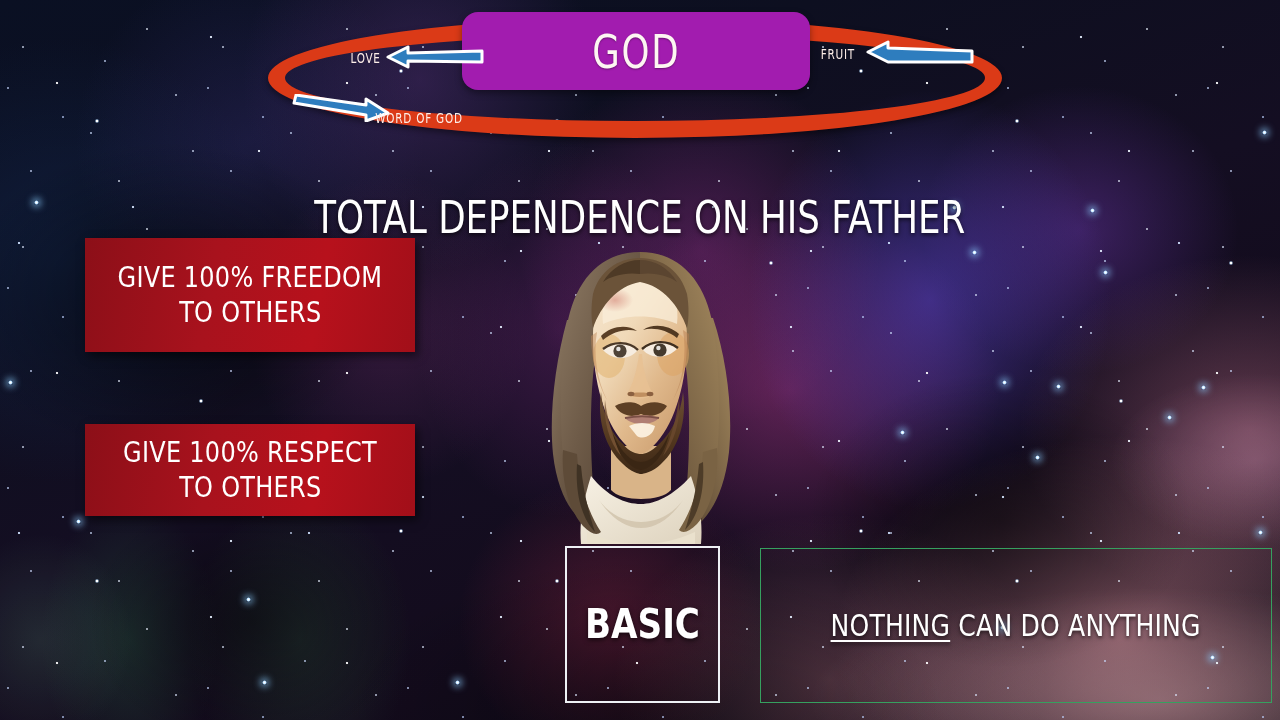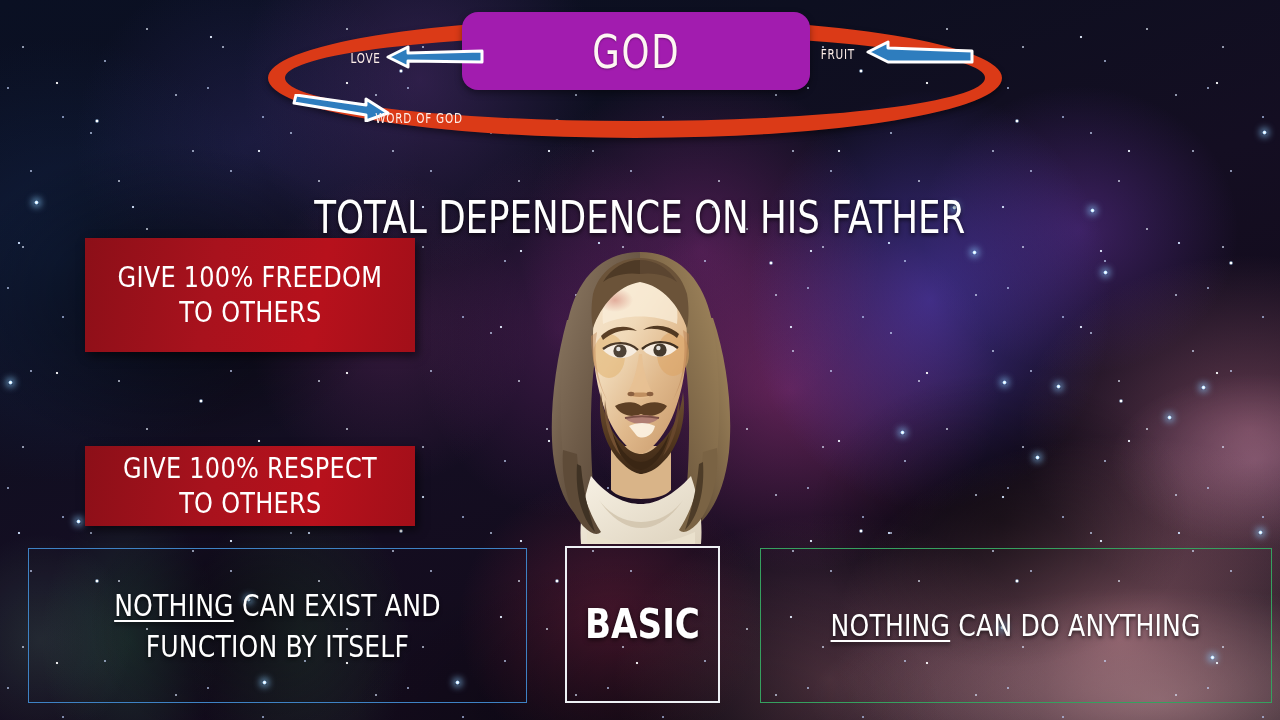--- a/index.html
+++ b/index.html
@@ -139,21 +139,21 @@
     position:absolute;
     background:linear-gradient(100deg,#8C0F18 0%,#A8121D 38%,#B7111C 70%,#A20F19 100%);
     box-shadow:3px 4px 9px rgba(0,0,0,.55);
     display:flex; flex-direction:column; align-items:center; justify-content:center;
     color:#ffffff; text-align:center;
     font-family:"Liberation Sans Narrow","DejaVu Sans Condensed","Liberation Sans",sans-serif;
     font-size:29px; line-height:1.22; letter-spacing:.3px;
   }
   .red-card span { display:block; transform:scaleX(.92); }
   #card-freedom { left:85px; top:238px; width:330px; height:114px; }
-  #card-respect { left:85px; top:446px; width:330px; height:80px; }
+  #card-respect { left:85px; top:424px; width:330px; height:92px; }
 
   
   .outline-box {
     position:absolute;
     display:flex; flex-direction:column; align-items:center; justify-content:center;
     color:#ffffff; text-align:center;
     font-family:"Liberation Sans Narrow","DejaVu Sans Condensed","Liberation Sans",sans-serif;
   }
   #box-exist  { left:28px;  top:548px; width:499px; height:155px; border:1.5px solid #3E82C4; }
   #box-basic  { left:565px; top:546px; width:155px; height:157px; border:2.5px solid #eef1f5; }
@@ -353,24 +353,20 @@
     <path d="M212 234 C214 266 206 294 192 310 C184 318 178 320 174 316
              C186 298 196 270 198 238 Z" fill="#7a6344"></path>
     <path d="M72 250 C70 282 78 306 90 318 C84 300 78 276 76 252 Z" fill="#3f3224"></path>
     <path d="M198 248 C200 280 192 304 180 316 C186 298 192 274 194 250 Z" fill="#4d3c28"></path>
 
     <path d="M94 286 C104 300 120 308 136 308 C152 308 168 300 178 286
              C166 304 152 314 136 314 C120 314 106 304 94 286 Z" fill="#cfc2aa" opacity=".8"></path>
     <path d="M82 318 C100 326 116 330 136 330 C156 330 172 326 190 318 L190 330 L82 330 Z" fill="#eae1cd"></path>
   </svg>
 
-  <div class="outline-box" id="box-exist">
-    <div class="ob-line"><span class="sx"><span class="ul">NOTHING</span><span> CAN EXIST AND</span></span></div>
-    <div class="ob-line"><span class="sx">FUNCTION BY ITSELF</span></div>
-  </div>
 
   <div class="outline-box" id="box-basic">
     <div class="bl"><span>BASIC</span></div>
   </div>
 
   <div class="outline-box" id="box-do">
     <div class="ob-line"><span class="sx"><span class="ul">NOTHING</span><span> CAN DO ANYTHING</span></span></div>
   </div>
 
 </div>

